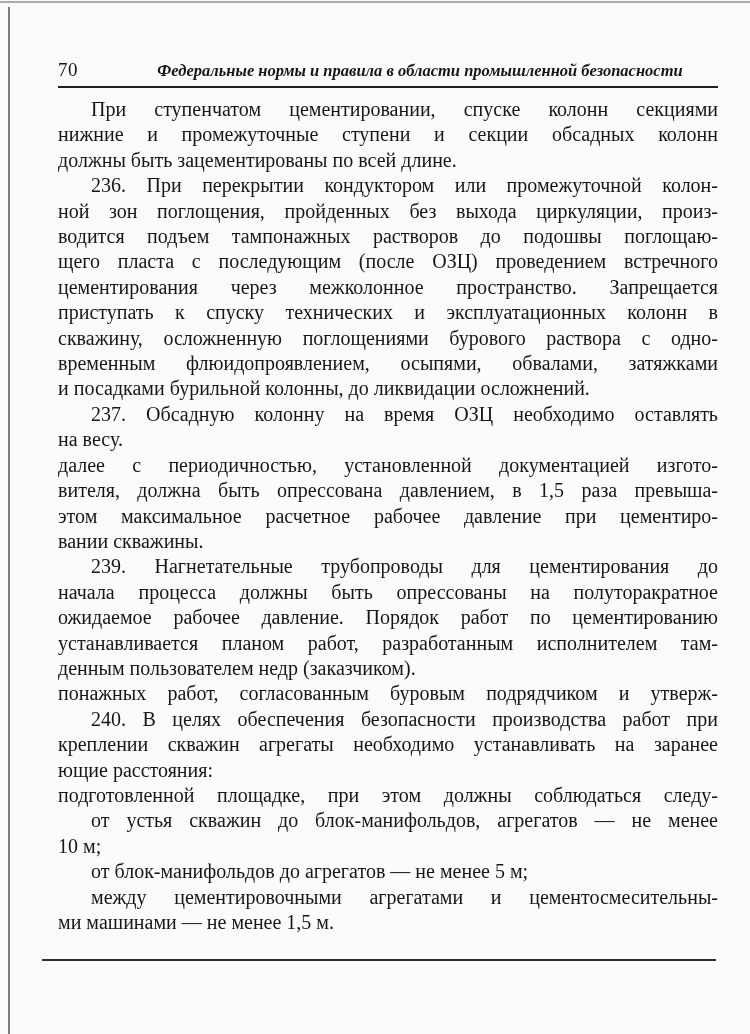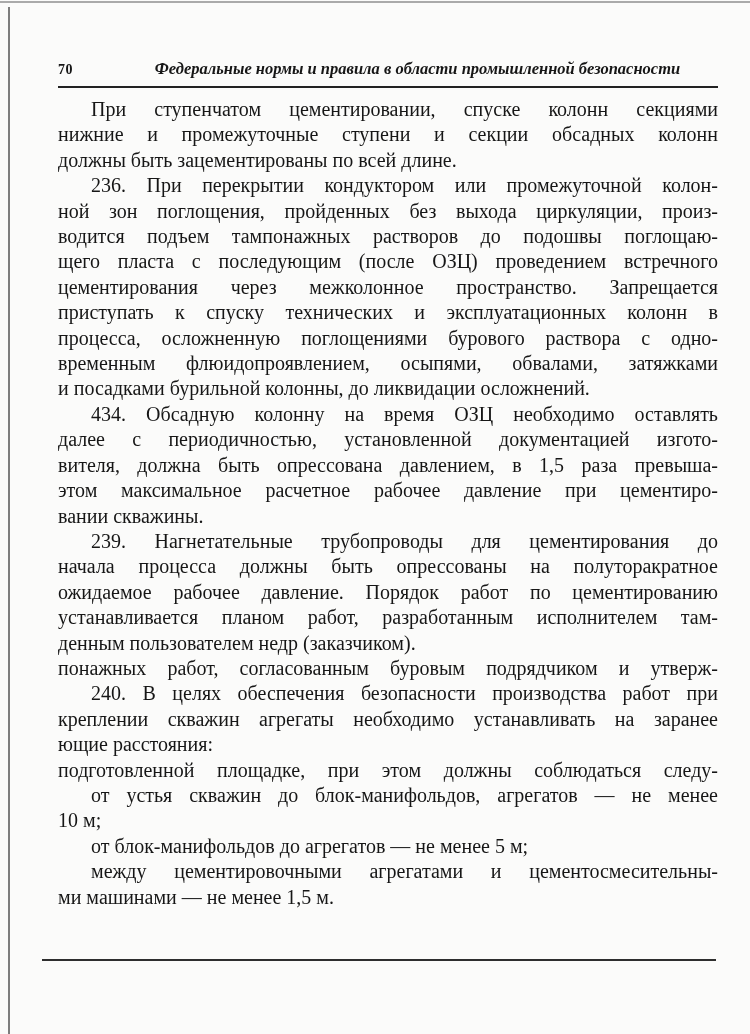--- a/index.html
+++ b/index.html
@@ -19,21 +19,21 @@
   .page-left-edge {
     position: absolute; left: 8px; top: 7px; width: 2px; height: 1027px;
     background: #7d7d7d;
   }
   
   .header {
     position: absolute; top: 59px; left: 58px; width: 660px;
     display: flex; align-items: baseline;
   }
   .page-number {
-    font-size: 14px; font-weight: bold; letter-spacing: 0.5px;
+    font-size: 19px; font-weight: normal; letter-spacing: 0.5px;
   }
   .running-title {
     flex: 1; text-align: center; padding-left: 48px; padding-right: 4px;
     font-style: italic; font-weight: bold; font-size: 16.5px;
     white-space: nowrap;
   }
   .header-rule {
     position: absolute; top: 86px; left: 58px; width: 660px; height: 2px;
     background: #222222;
   }
@@ -71,26 +71,27 @@
         <div class="line">нижние и промежуточные ступени и секции обсадных колонн</div>
         <div class="line last">должны быть зацементированы по всей длине.</div>
       </div>
       <div class="para">
         <div class="line first">236. При перекрытии кондуктором или промежуточной колон-</div>
         <div class="line">ной зон поглощения, пройденных без выхода циркуляции, произ-</div>
         <div class="line">водится подъем тампонажных растворов до подошвы поглощаю-</div>
         <div class="line">щего пласта с последующим (после ОЗЦ) проведением встречного</div>
         <div class="line">цементирования через межколонное пространство. Запрещается</div>
         <div class="line">приступать к спуску технических и эксплуатационных колонн в</div>
-        <div class="line">процесса, осложненную поглощениями бурового раствора с одно-</div>
+        <div class="line">скважину, осложненную поглощениями бурового раствора с одно-</div>
         <div class="line">временным флюидопроявлением, осыпями, обвалами, затяжками</div>
         <div class="line last">и посадками бурильной колонны, до ликвидации осложнений.</div>
       </div>
       <div class="para">
-        <div class="line first">434. Обсадную колонну на время ОЗЦ необходимо оставлять</div>
+        <div class="line first">237. Обсадную колонну на время ОЗЦ необходимо оставлять</div>
+        <div class="line last">на весу.</div>
       </div>
       <div class="para">
         <div class="line">далее с периодичностью, установленной документацией изгото-</div>
         <div class="line">вителя, должна быть опрессована давлением, в 1,5 раза превыша-</div>
         <div class="line">этом максимальное расчетное рабочее давление при цементиро-</div>
         <div class="line last">вании скважины.</div>
       </div>
       <div class="para">
         <div class="line first">239. Нагнетательные трубопроводы для цементирования до</div>
         <div class="line">начала процесса должны быть опрессованы на полуторакратное</div>

